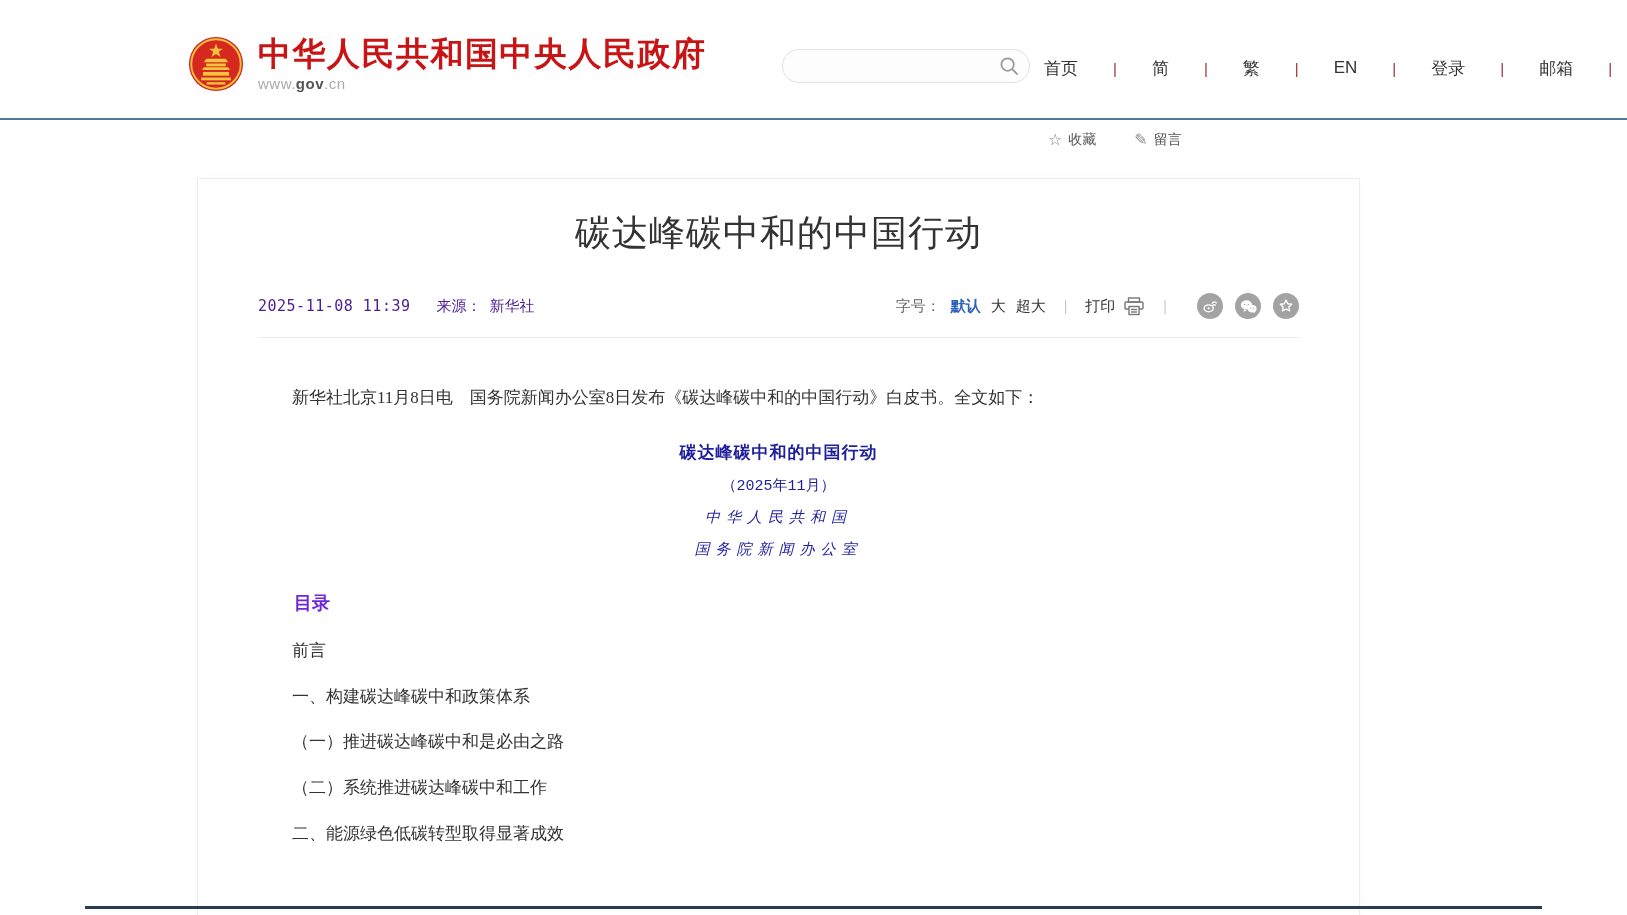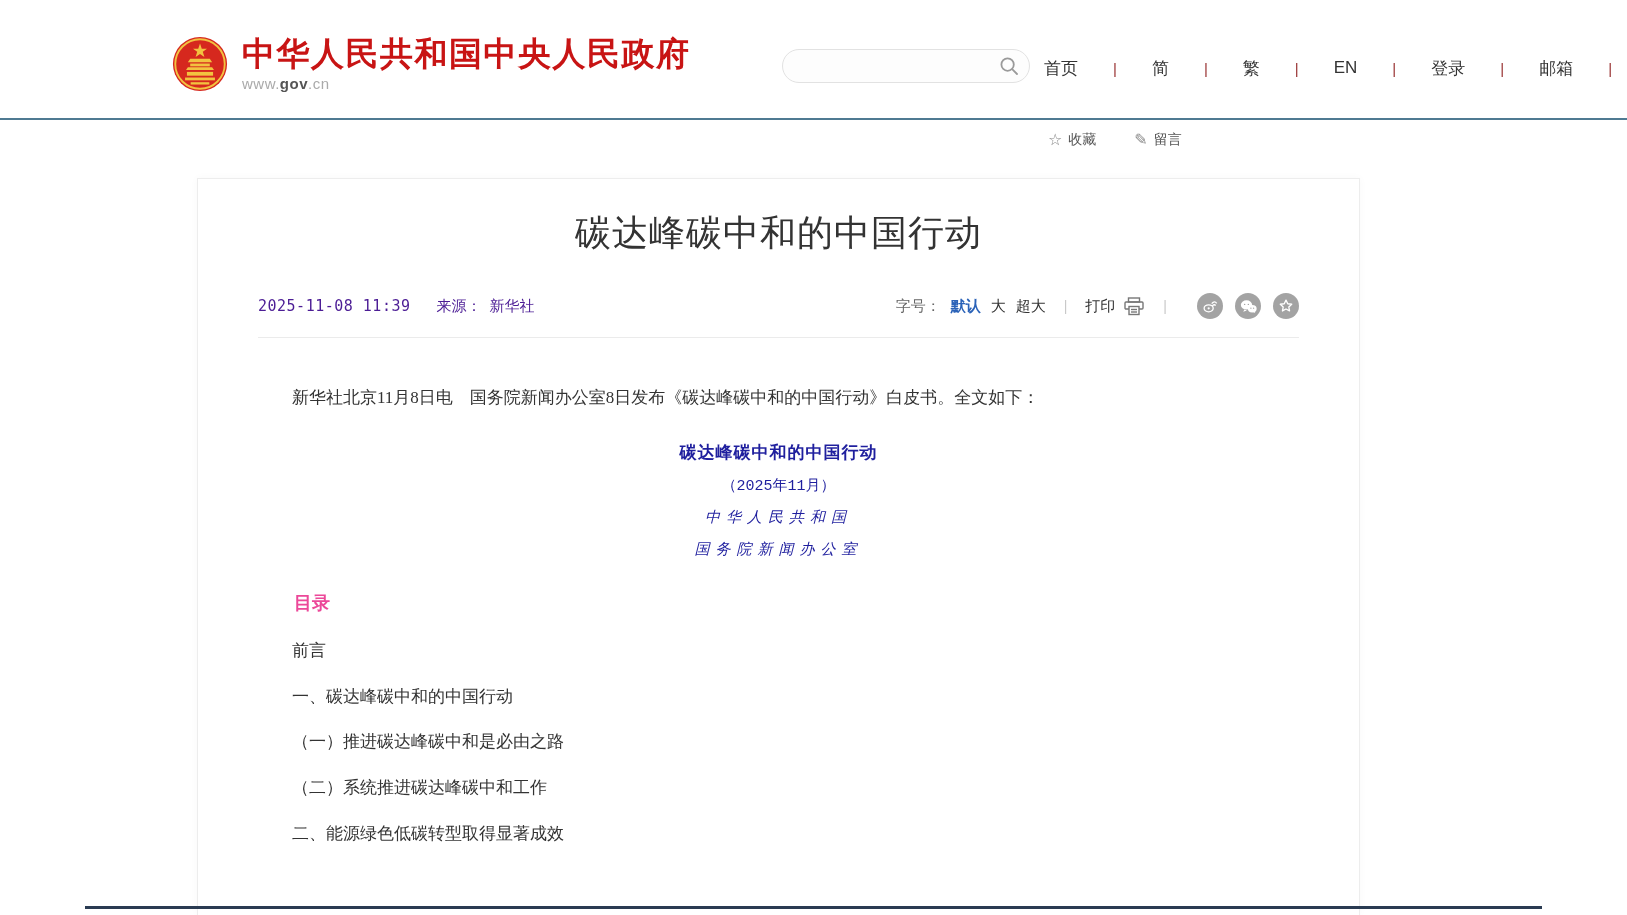--- a/index.html
+++ b/index.html
@@ -2,21 +2,21 @@
 <html><head>
 <meta charset="utf-8">
 <style>
   html,body{margin:0;padding:0;background:#fff;}
   body{
     width:1627px;height:915px;position:relative;overflow:hidden;
     font-family:"Liberation Sans","DejaVu Sans",sans-serif;color:#333;
   }
   
   .site-header{position:absolute;left:0;top:0;width:100%;height:118px;background:#fff;}
-  .logo-group{position:absolute;left:172px;top:36px;display:flex;align-items:center;}
+  .logo-group{position:absolute;left:188px;top:36px;display:flex;align-items:center;}
   .emblem{width:56px;height:56px;flex:0 0 auto;}
   .brand{margin-left:14px;}
   .site-title{font-size:33px;font-weight:bold;color:#c81414;letter-spacing:1.5px;line-height:34px;}
   .site-url{font-size:15px;color:#aaa;margin-top:4px;letter-spacing:.5px;}
   .site-url .u-bold{color:#555;font-weight:bold;}
   .search-box{
     position:absolute;left:782px;top:49px;width:248px;height:34px;
     border:1px solid #e2e2e2;border-radius:18px;background:#fdfdfd;
     display:flex;align-items:center;box-sizing:border-box;padding:0 10px 0 16px;
   }
@@ -65,21 +65,21 @@
   }
   
   .article-body{font-family:"Liberation Serif","DejaVu Serif",serif;}
   .lead-par{
     margin:46px 0 0 0;text-indent:2em;font-size:17px;line-height:1.7;color:#333;
   }
   .doc-head{text-align:center;margin-top:28px;color:#1f1f9e;}
   .doc-title{font-size:17px;font-weight:bold;letter-spacing:1px;margin:0 0 12px 0;}
   .doc-line{font-size:15px;margin:0 0 13px 0;font-family:Liberation Mono, monospace;}
   .doc-kai{font-style:italic;letter-spacing:6px;font-family:"Liberation Serif","DejaVu Serif",serif;}
-  .toc-title{font-size:18px;font-weight:bold;color:#ec4899;margin:32px 0 0 0;text-indent:2em;font-family:"Liberation Sans",sans-serif;}
+  .toc-title{font-size:18px;font-weight:bold;color:#6d28d9;margin:32px 0 0 0;text-indent:2em;font-family:"Liberation Sans",sans-serif;}
   .toc-item{font-size:17px;color:#333;margin:27px 0 0 0;text-indent:2em;line-height:1.1;}
   
   .footer-line{position:absolute;left:85px;top:906px;width:1457px;height:3px;background:#2a3b52;}
 </style>
 </head>
 <body>
 
 <div class="site-header">
   <div class="logo-group">
     <svg class="emblem" viewBox="0 0 60 60">
@@ -201,21 +201,21 @@
 
     <div class="doc-head">
       <p class="doc-title">碳达峰碳中和的中国行动</p>
       <p class="doc-line">（2025年11月）</p>
       <p class="doc-line doc-kai">中华人民共和国</p>
       <p class="doc-line doc-kai">国务院新闻办公室</p>
     </div>
 
     <p class="toc-title">目录</p>
     <p class="toc-item">前言</p>
-    <p class="toc-item">一、碳达峰碳中和的中国行动</p>
+    <p class="toc-item">一、构建碳达峰碳中和政策体系</p>
     <p class="toc-item">（一）推进碳达峰碳中和是必由之路</p>
     <p class="toc-item">（二）系统推进碳达峰碳中和工作</p>
     <p class="toc-item">二、能源绿色低碳转型取得显著成效</p>
 
   </div>
 </div>
 
 <div class="footer-line"></div>
 
 </body></html>

